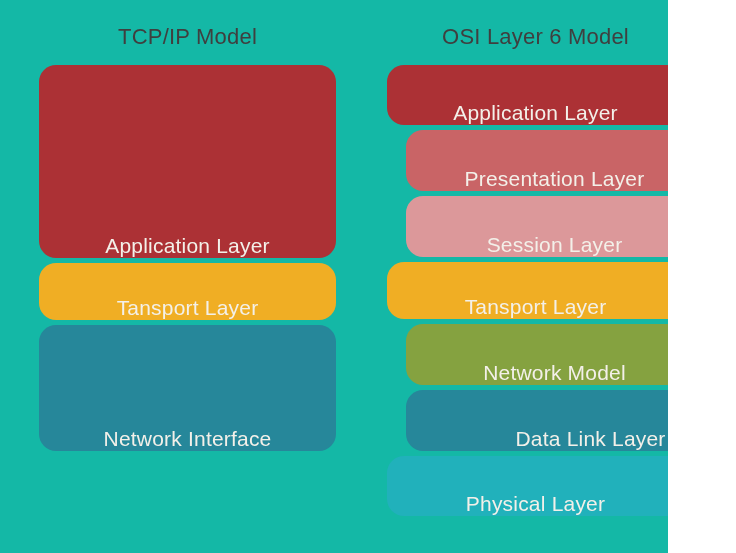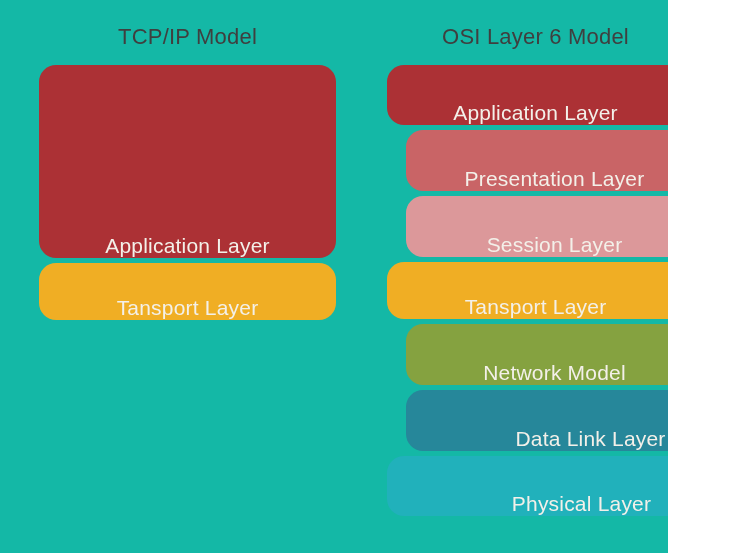--- a/index.html
+++ b/index.html
@@ -70,20 +70,23 @@
 
   <div class="column left">
     <div class="col-title">TCP/IP Model</div>
     <div class="stack">
       <div class="layer-box lh-tall3" style="background-color: rgb(172, 49, 53);">
         <span>Application Layer</span>
       </div>
       <div class="layer-box lh-mid" style="background-color: rgb(240, 174, 36);">
         <span>Tansport Layer</span>
       </div>
+      <div class="layer-box lh-tall2" style="background-color: rgb(38, 135, 154);">
+        <span>Network Interface</span>
+      </div>
     </div>
   </div>
 
   <div class="column right">
     <div class="col-title">OSI Layer 6 Model</div>
     <div class="stack">
       <div class="layer-box rh-row" style="background-color: rgb(172, 49, 53);">
         <span>Application Layer</span>
       </div>
       <div class="layer-box rh-row2" style="background-color: rgb(201, 100, 102);">
@@ -94,19 +97,19 @@
       </div>
       <div class="layer-box rh-mid" style="background-color: rgb(240, 174, 36);">
         <span>Tansport Layer</span>
       </div>
       <div class="layer-box rh-row2" style="background-color: rgb(133, 162, 64);">
         <span>Network Model</span>
       </div>
       <div class="layer-box rh-row2" style="background-color: rgb(38, 135, 154); padding-left: 36px;">
         <span>Data Link Layer</span>
       </div>
-      <div class="layer-box rh-row" style="background-color: rgb(33, 177, 187); padding-left: 46px;">
+      <div class="layer-box rh-row" style="background-color: rgb(33, 177, 187);">
         <span>Physical Layer</span>
       </div>
     </div>
   </div>
 
 </div>
 
 </body></html>

